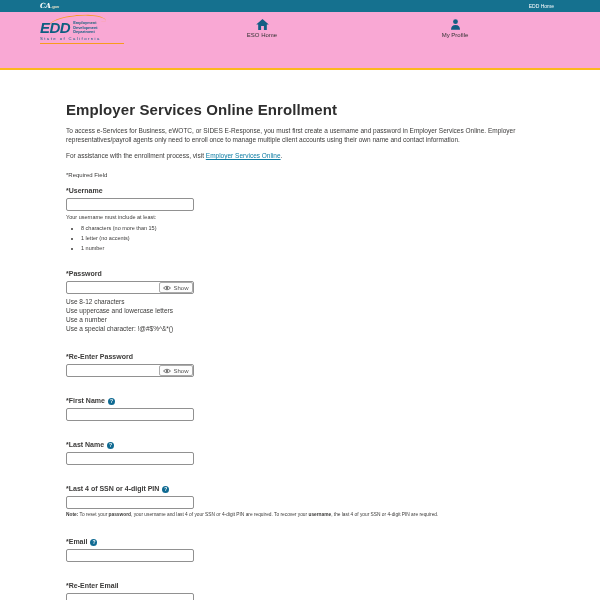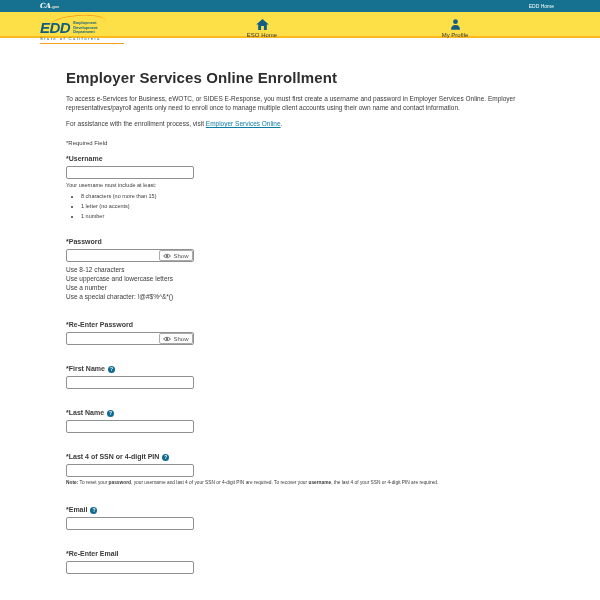--- a/index.html
+++ b/index.html
@@ -12,21 +12,21 @@
   
   .topbar {
     height:12px; background:#15718F;
     display:flex; align-items:center; justify-content:space-between;
     padding:0 46px 0 40px;
   }
   .ca-logo { color:#fff; font-style:italic; font-weight:bold; font-size:7px; line-height:12px; font-family:"DejaVu Serif",serif; }
   .ca-logo .gov { font-size:4px; font-family:"Liberation Sans",sans-serif; font-style:normal; color:#f3e7c9; }
   .topbar-link { color:#ffffff; font-size:5px; text-decoration:none; }
   
-  .header { height:24px; background:#fde047; position:relative; }
+  .header { height:56px; background:#f9a8d4; position:relative; }
   .edd-logo { position:absolute; left:40px; top:3px; width:84px; }
   .edd-swoosh { position:absolute; top:0px; left:8px; width:58px; height:9px;
     border-top:1.5px solid #F89C1C; border-radius:50% 50% 0 0 / 100% 100% 0 0;
     transform:rotate(-5deg); }
   .edd-row { display:flex; align-items:center; margin-top:6px; }
   .edd-big { font-size:15px; font-weight:bold; font-style:italic; color:#0D5E80; line-height:14px; letter-spacing:-0.5px; }
   .edd-lines { margin-left:3px; }
   .edd-lines div { font-size:3.9px; font-weight:bold; color:#0D5E80; line-height:4.7px; }
   .edd-state { font-size:4.3px; letter-spacing:1.4px; color:#0D5E80; white-space:nowrap;
     border-bottom:1.5px solid #F89C1C; padding-bottom:1.5px; margin-top:1px; }

